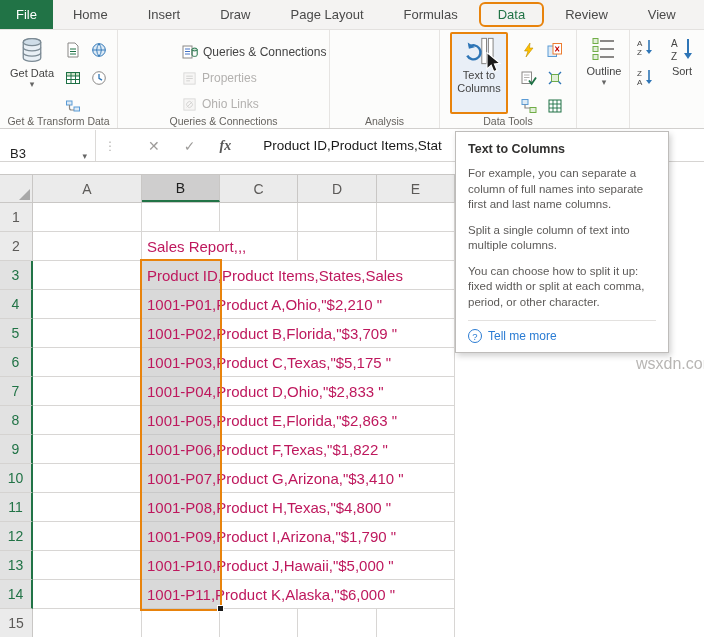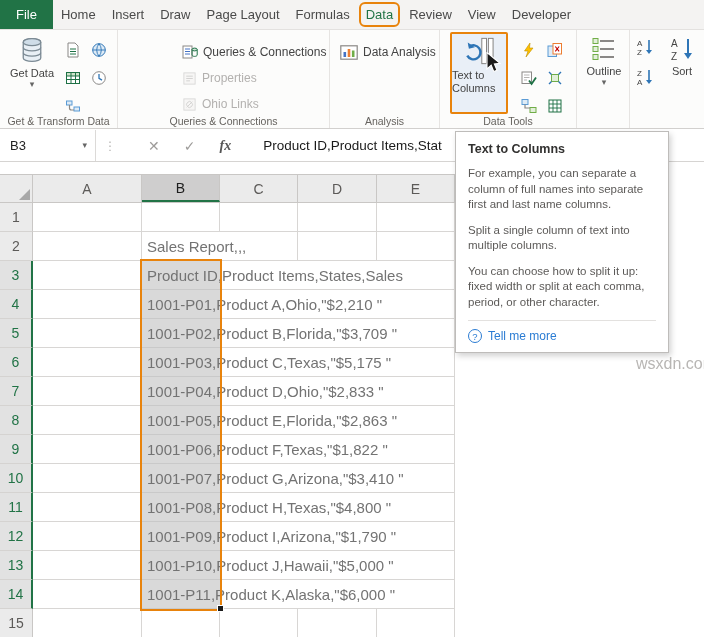--- a/index.html
+++ b/index.html
@@ -2,42 +2,42 @@
 <html><head>
 <meta charset="utf-8">
 <style>
 *{margin:0;padding:0;box-sizing:border-box}
 html,body{width:704px;height:637px;overflow:hidden}
 body{font-family:"Liberation Sans",sans-serif;background:#fff;position:relative}
 .app{position:absolute;inset:0;width:704px;height:637px;background:#fff;overflow:hidden}
 
 
 .tabbar{position:absolute;left:0;top:0;width:704px;height:30px;background:#F4F3F2;display:flex;align-items:stretch;border-bottom:1px solid #E3E1DF}
-.rtab{position:relative;display:flex;align-items:center;padding:0 8px;font-size:13px;color:#4a4a4a;cursor:pointer;white-space:nowrap}
+.rtab{position:relative;display:flex;align-items:center;padding:0 20px;font-size:13px;color:#4a4a4a;cursor:pointer;white-space:nowrap}
 .rtab.file{background:#217346;color:#fff;padding:0 16px}
 .rtab.selected span{color:#217346}
 .rtab.hl::after{content:"";position:absolute;left:1px;right:1px;top:2px;bottom:2px;border:2.5px solid #E8830C;border-radius:6px}
 
 
 .ribbon{position:absolute;left:0;top:30px;width:704px;height:99px;background:#FCFCFB;border-bottom:1px solid #D2D0CE}
 .rgroup{position:absolute;top:0;height:98px;border-right:1px solid #E6E4E2}
 .glabel{position:absolute;bottom:1px;left:0;right:0;text-align:center;font-size:10.5px;color:#66635F;white-space:nowrap;overflow:hidden}
 .bigbtn{position:absolute;top:2px;height:84px;display:flex;flex-direction:column;align-items:center;padding-top:4px;cursor:pointer;border-radius:2px}
-.blabel{margin-top:3px;font-size:11px;line-height:13px;color:#444;}
+.blabel{margin-top:3px;font-size:11px;line-height:13px;color:#444;text-align:center}
 .caret::after{content:"▾";font-size:9px;color:#666;line-height:9px;display:block;text-align:center}
 .rowbtn{position:absolute;display:flex;align-items:center;gap:5px;font-size:12px;color:#444;cursor:pointer;white-space:nowrap;height:22px}
 .rowbtn.dim{color:#B3B1AF;cursor:default}
 .rowbtn.dim svg{opacity:.5}
 .minicol{position:absolute;display:grid;grid-template-columns:26px 26px;grid-auto-rows:28px}
 .minibtn{display:flex;align-items:center;justify-content:center;cursor:pointer}
 .ttcbtn{background:#E9EFF7;border:2.5px solid #E8830C;height:82px;padding-top:2px}
 
 
 .fbar{position:absolute;left:0;top:130px;width:704px;height:32px;background:#fff;border-bottom:1px solid #D6D4D2;display:flex;align-items:center}
-.namebox{width:96px;height:100%;border-right:1px solid #DCDAD8;display:flex;align-items:center;justify-content:space-between;padding:0 8px 0 10px;font-size:13px;color:#222;cursor:pointer}
+.namebox{width:96px;height:100%;border-right:1px solid #DCDAD8;display:flex;align-items:flex-end;justify-content:space-between;padding:0 8px 0 10px;font-size:13px;color:#222;cursor:pointer}
 .fgrip{width:28px;text-align:center;color:#B5B3B1;font-size:12px}
 .fgrip::before{content:"⋮"}
 .fx{margin-left:24px;font-size:14px;color:#9E9C9A;cursor:pointer}
 .fx.x::before{content:"✕"}
 .fx.ck::before{content:"✓"}
 .fx.fxi{font-family:"Liberation Serif",serif;font-style:italic;font-weight:bold;color:#555}
 .fx.fxi::before{content:"fx"}
 .fval{margin-left:32px;font-size:13.5px;color:#1a1a1a;white-space:nowrap;overflow:hidden;width:196px;cursor:text}
 
 
@@ -45,21 +45,21 @@
 .chrow{display:flex;height:29px;border-top:1px solid #C9C7C5;border-bottom:1px solid #C9C7C5;background:#EBEBEB}
 .corner{width:33px;height:100%;border-right:1px solid #C9C7C5;background:#EBEBEB;position:relative;cursor:pointer}
 .corner::after{content:"";position:absolute;right:2px;bottom:2px;border-left:11px solid transparent;border-bottom:11px solid #A8A8A8}
 .ch{height:100%;display:flex;align-items:center;justify-content:center;font-size:14px;color:#5C5A58;border-right:1px solid #C9C7C5;background:#EBEBEB;cursor:pointer}
 .ch.sel{background:#CFCECE;color:#1e1e1e;border-bottom:2px solid #217346}
 .grow{display:flex;height:29px}
 .rh{width:33px;background:#EBEBEB;border-right:1px solid #C9C7C5;border-bottom:1px solid #D5D3D1;display:flex;align-items:center;justify-content:center;font-size:14px;color:#5C5A58;cursor:pointer}
 .rh.sel{color:#217346;background:#E2E2E2;border-right:2px solid #217346}
 .cell{height:100%;border-right:1px solid #D8D6D4;border-bottom:1px solid #D8D6D4;position:relative;cursor:cell}
 .cell.merged{display:flex;align-items:center}
-.ctext{position:relative;z-index:2;padding-left:5px;white-space:nowrap;color:#737373;font-size:15px}
+.ctext{position:relative;z-index:2;padding-left:5px;white-space:nowrap;color:#be185d;font-size:15px}
 .sel-fill{position:absolute;left:142px;top:87px;width:78px;height:348px;z-index:1;background:repeating-linear-gradient(to bottom,#D9D9D9 0 28px,#C9C9C9 28px 29px)}
 .orange-range{position:absolute;left:140px;top:85px;width:82px;height:352px;border:2.5px solid #E8830C;z-index:3;pointer-events:none}
 .fill-handle{position:absolute;left:217px;top:431px;width:7px;height:7px;background:#1a1a1a;border:1px solid #fff;z-index:4}
 
 
 .tooltip{position:absolute;left:455px;top:131px;width:214px;background:#fff;border:1px solid #BEBCBA;box-shadow:2px 3px 6px rgba(0,0,0,.18);padding:10px 12px 9px 12px;z-index:10}
 .tt-title{font-size:12.5px;font-weight:bold;color:#323130;margin-bottom:10px}
 .tt-p{font-size:11.5px;line-height:15.5px;color:#5C5A58;margin-bottom:10px}
 .tt-foot{border-top:1px solid #E3E1DF;padding-top:8px;display:flex;align-items:center;gap:6px}
 .qicon{width:14px;height:14px;border:1.2px solid #2B7CD3;border-radius:50%;color:#2B7CD3;font-size:9.5px;display:flex;align-items:center;justify-content:center;flex:none}
@@ -177,29 +177,20 @@
         <svg width="15" height="15" viewBox="0 0 16 16">
             <rect x="2" y="2" width="12" height="12" fill="#F3F2F1" stroke="#B9B7B5"></rect>
             <path d="M5 11l6-6M5.5 9.5a2.2 2.2 0 0 1 0-3.1l1-1a2.2 2.2 0 0 1 3.1 0M10.5 6.5a2.2 2.2 0 0 1 0 3.1l-1 1a2.2 2.2 0 0 1-3.1 0" stroke="#A8A6A4" fill="none"></path>
           </svg>
         <span>Ohio Links</span>
       </div>
       <div class="glabel">Queries &amp; Connections</div>
     </div>
 
     <div class="rgroup" style="left:330px;width:110px">
-      <div class="rowbtn" style="left:10px;top:11px">
-        <svg width="18" height="15" viewBox="0 0 18 15">
-            <rect x=".8" y=".8" width="16.4" height="13.4" fill="#fff" stroke="#8A8886" stroke-width="1.2"></rect>
-            <rect x="3.5" y="7" width="2.6" height="5" fill="#4472C4"></rect>
-            <rect x="7.7" y="4" width="2.6" height="8" fill="#ED7D31"></rect>
-            <rect x="11.9" y="5.5" width="2.6" height="6.5" fill="#70AD47"></rect>
-          </svg>
-        <span>Data Analysis</span>
-      </div>
       <div class="glabel">Analysis</div>
     </div>
 
     <div class="rgroup" style="left:440px;width:137px">
       <div class="bigbtn ttcbtn" style="left:10px;width:58px">
         <svg width="30" height="30" viewBox="0 0 32 32">
             <rect x="19" y="2.5" width="5" height="27" fill="#fff" stroke="#7F7D7B"></rect>
             <rect x="26" y="2.5" width="5" height="27" fill="#fff" stroke="#7F7D7B"></rect>
             <path d="M3.5 21a7.5 7.5 0 1 0 2-9.5" fill="none" stroke="#2E75B6" stroke-width="2.6"></path>
             <path d="M4 7l1.2 6.5 6.3-1.5z" fill="#2E75B6"></path>

